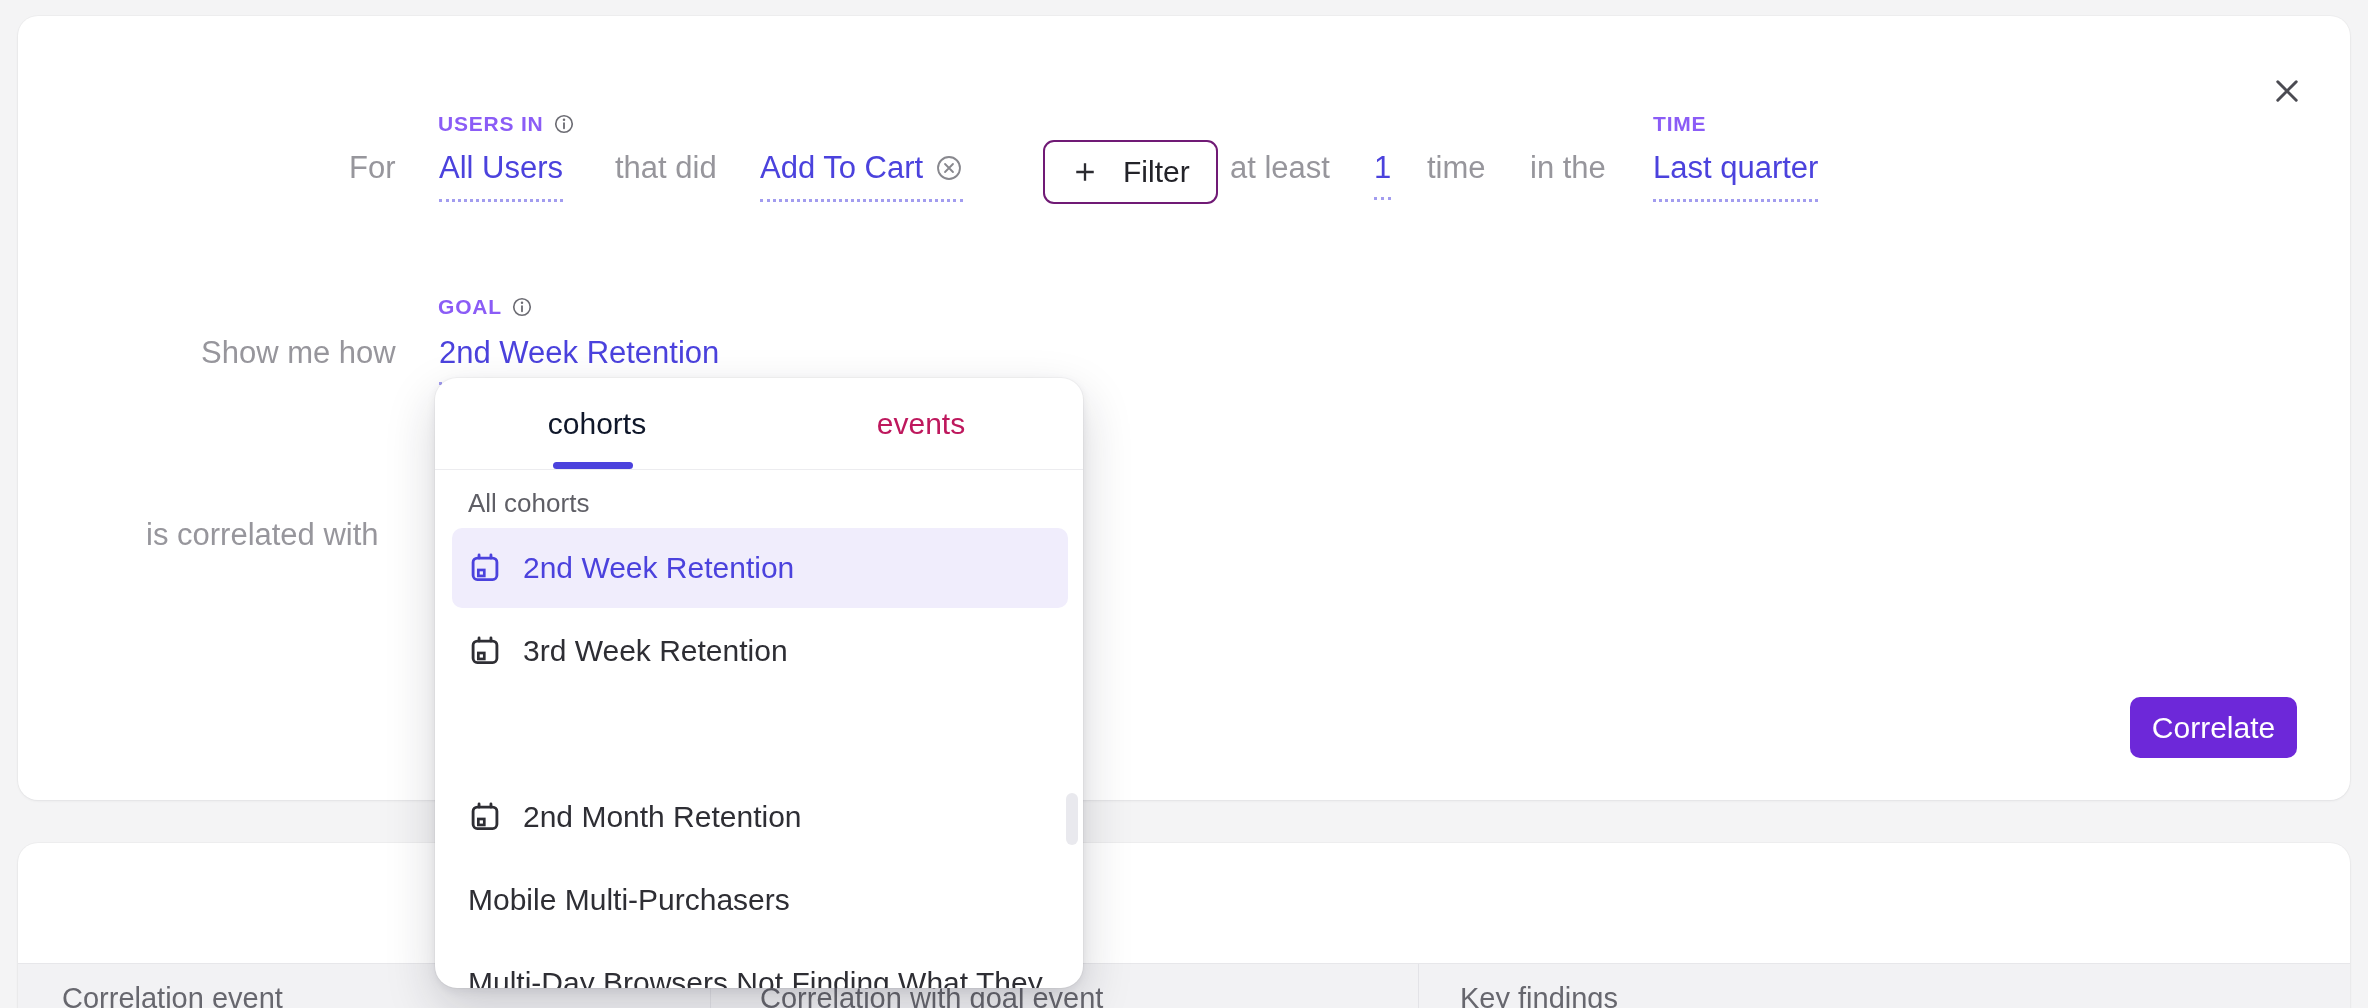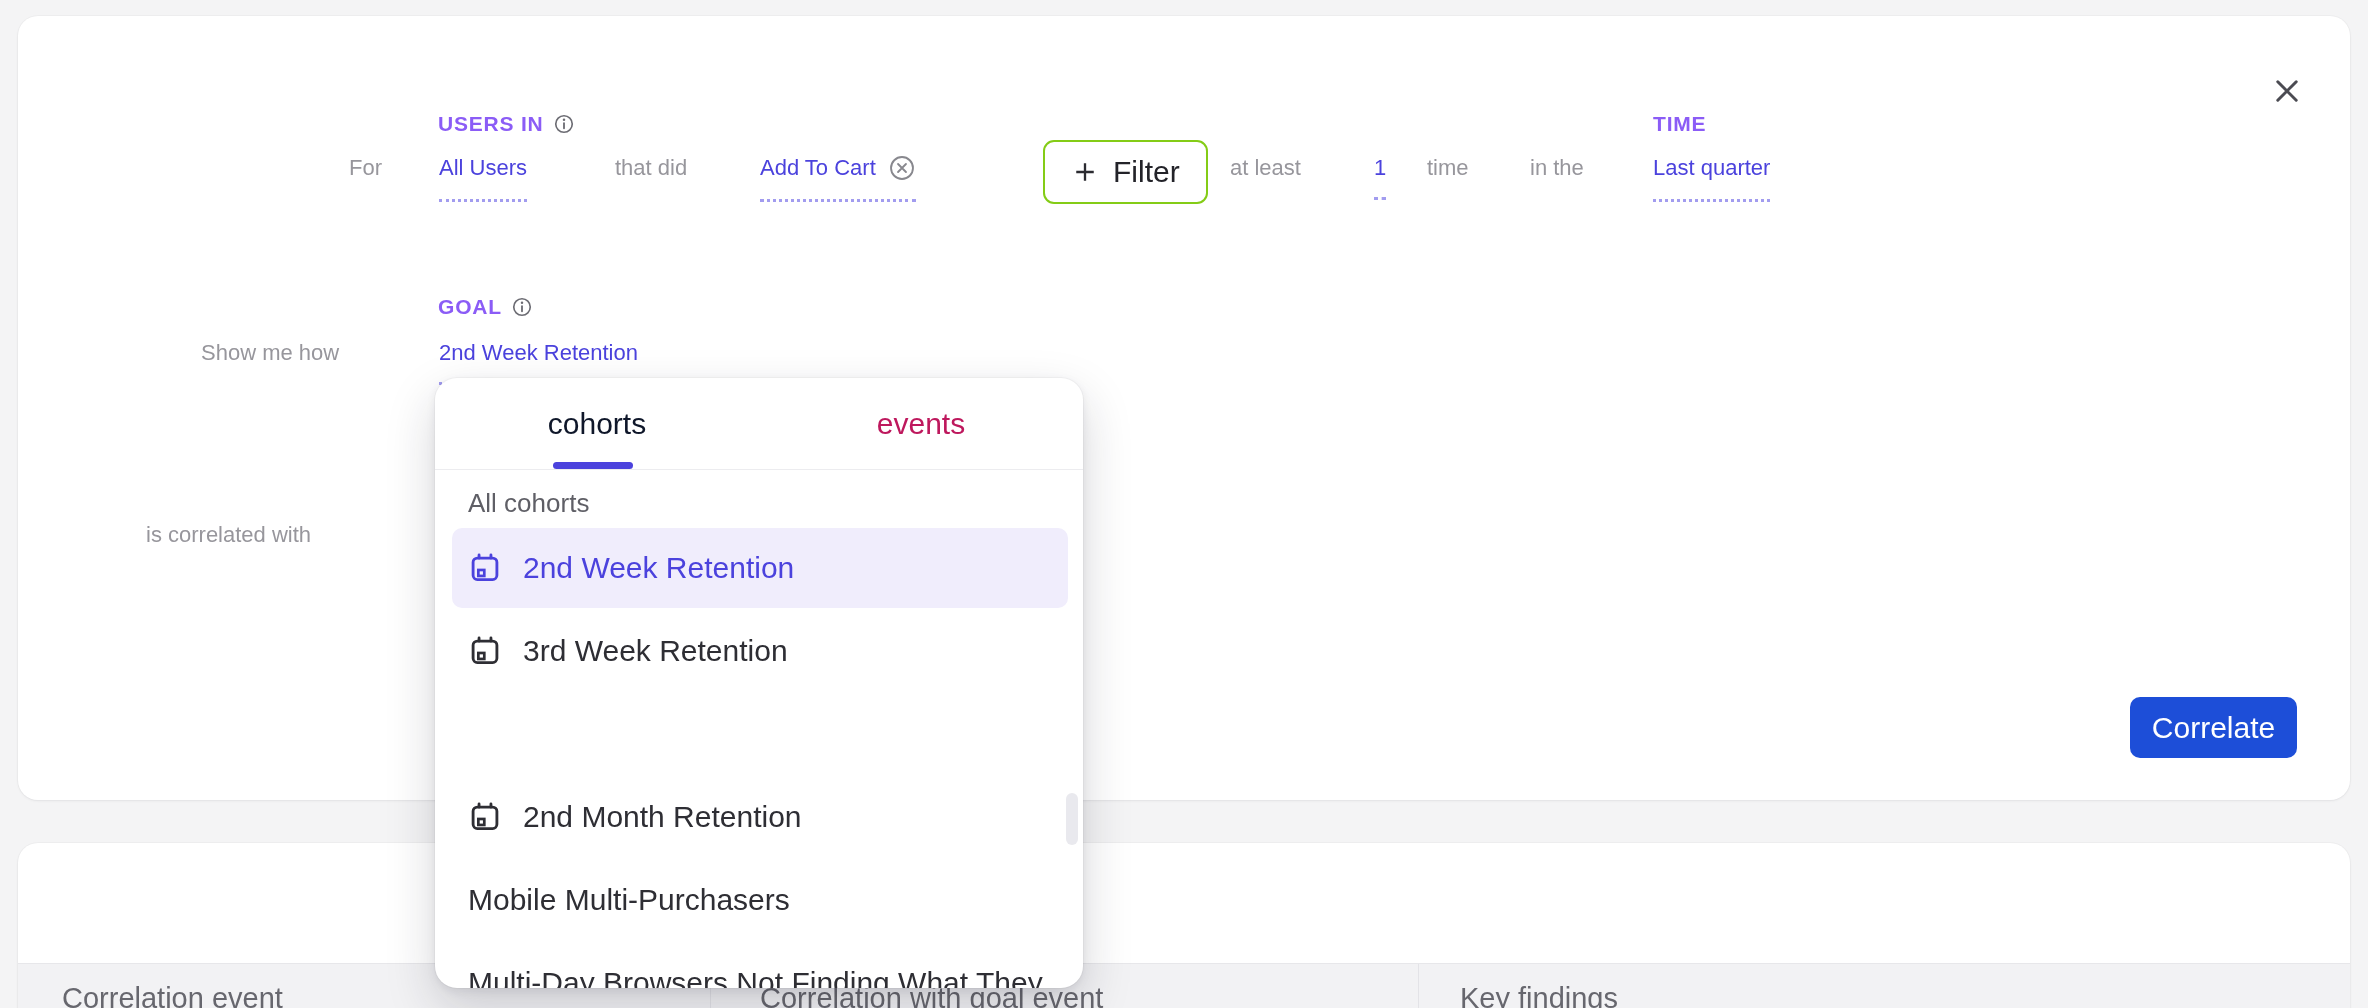--- a/index.html
+++ b/index.html
@@ -11,43 +11,43 @@
     -webkit-font-smoothing:antialiased;
   }
   .card{
     position:absolute;background:#fff;border-radius:20px;
     box-shadow:0 1px 3px rgba(25,25,40,.06),0 0 0 1px rgba(25,25,40,.025);
   }
   #card-builder{left:18px;top:16px;width:2332px;height:784px;z-index:1;}
   #card-results{left:18px;top:843px;width:2332px;height:260px;z-index:1;}
 
   .w{position:absolute;white-space:nowrap;}
-  .sentence{font-size:22px;line-height:40px;color:#97969c;}
+  .sentence{font-size:31px;line-height:40px;color:#97969c;}
   .capslabel{font-size:21px;line-height:26px;font-weight:700;letter-spacing:.8px;color:#8b5cf6;display:flex;align-items:center;gap:9px;}
   .accent{color:#4b42dd;font-weight:500;}
   .dotted{border-bottom:3px dotted rgba(85,74,226,.55);padding-bottom:11px;cursor:pointer;}
   .dotted-sm{border-bottom:3px dotted rgba(85,74,226,.55);padding-bottom:9px;cursor:pointer;}
   .iconbtn{display:inline-flex;align-items:center;justify-content:center;cursor:pointer;background:none;border:none;padding:0;}
   .infoicon{color:#6c6c73;display:inline-flex;}
 
   
   #filter-btn{
     position:absolute;left:1025px;top:124px;height:64px;
-    display:flex;align-items:center;gap:14px;padding:0 26px;
-    background:#fff;border:2px solid #84cc16;border-radius:11px;
+    display:flex;align-items:center;gap:24px;padding:0 26px;
+    background:#fff;border:2px solid #701a75;border-radius:11px;
     font-size:30px;color:#232329;cursor:pointer;font-family:inherit;
   }
 
   
   #event-group{position:absolute;left:760px;top:132px;display:flex;align-items:center;gap:12px;}
 
   
   #correlate-btn{
     position:absolute;left:2130px;top:697px;width:167px;height:61px;
-    background:#1d4ed8;color:#fff;border:none;border-radius:10px;
+    background:#6d28d9;color:#fff;border:none;border-radius:10px;
     font-size:30px;font-family:inherit;cursor:pointer;
     display:flex;align-items:center;justify-content:center;z-index:2;
   }
 
   
   #goal-dropdown{
     position:absolute;left:435px;top:378px;width:648px;height:610px;
     background:#fff;border-radius:22px;z-index:10;overflow:hidden;
     box-shadow:0 20px 50px rgba(25,25,45,.18),0 3px 10px rgba(25,25,45,.08),0 0 0 1px rgba(25,25,45,.03);
   }

